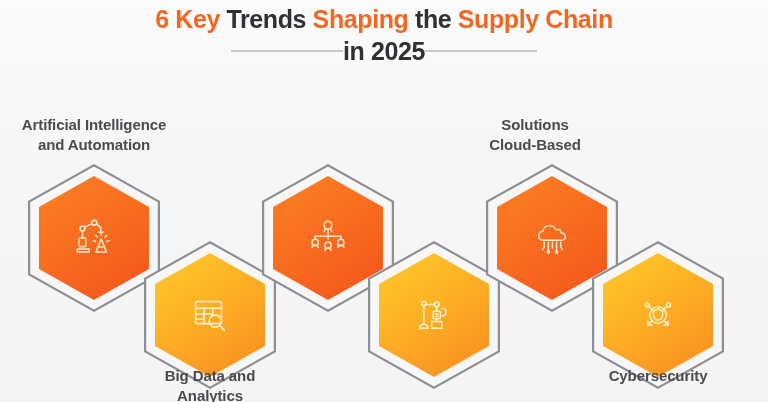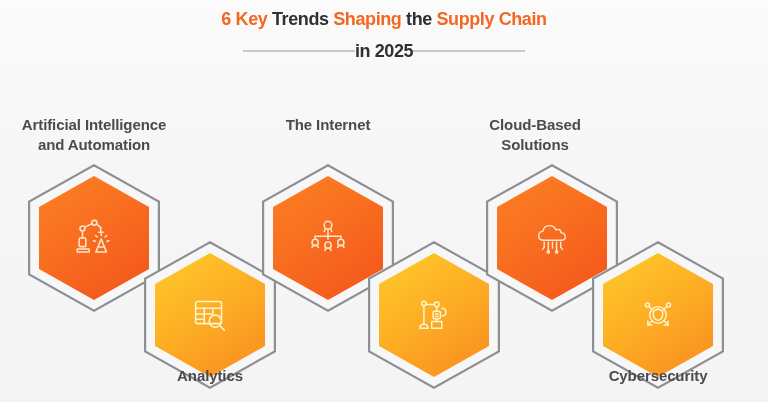--- a/index.html
+++ b/index.html
@@ -26,21 +26,21 @@
   
   .title-block {
     position: absolute;
     top: 4px;
     left: 0;
     width: 768px;
     text-align: center;
     z-index: 6;
   }
   .title-line {
-    font-size: 18px;
+    font-size: 25px;
     font-weight: 700;
     letter-spacing: -0.4px;
     line-height: 30px;
     white-space: nowrap;
   }
   .t-dark { color: #2f3033; }
   .t-orange { color: #f26722; }
   .title-line2-wrap {
     display: flex;
     align-items: center;
@@ -177,20 +177,21 @@
             <path d="M27 17 v6"></path>
             <path d="M9 23 h18"></path>
             <path d="M9 28.5 h9"></path>
             <circle cx="29.5" cy="30.5" r="6.4" fill="none"></circle>
             <path d="M34.3 35.3 L39 40"></path>
           </svg>
         </span>
       </div>
     </div>
     <div class="label" style="left:95px; top:366px;">
+      <div>Big Data and</div>
       <div>Analytics</div>
     </div>
 
     <div class="node" style="left:262px; top:164px;">
       <div class="hex-outline"></div>
       <div class="hex-fill orange">
         <span class="hex-icon">
           <svg width="44" height="44" viewBox="0 0 48 48" stroke="#ffe7cf" stroke-width="1.6" fill="none" stroke-linecap="round" stroke-linejoin="round">
             <circle cx="24" cy="10" r="4.2"></circle>
             <path d="M21.4 13.6 q-1.4 1.6 -1.4 3.4 M26.6 13.6 q1.4 1.6 1.4 3.4"></path>
@@ -201,21 +202,20 @@
             <path d="M6.6 34.4 q0 -2.2 3.4 -2.2 q3.4 0 3.4 2.2"></path>
             <circle cx="38" cy="28.8" r="3.4"></circle>
             <path d="M34.6 34.4 q0 -2.2 3.4 -2.2 q3.4 0 3.4 2.2"></path>
             <circle cx="24" cy="31.8" r="3.4"></circle>
             <path d="M20.6 37.6 q0 -2.3 3.4 -2.3 q3.4 0 3.4 2.3"></path>
           </svg>
         </span>
       </div>
     </div>
     <div class="label" style="left:213px; top:115px;">
-      <div>The Internet</div>
     </div>
 
     <div class="node" style="left:368px; top:241px;">
       <div class="hex-outline"></div>
       <div class="hex-fill yellow">
         <span class="hex-icon">
           <svg width="44" height="44" viewBox="0 0 48 48" stroke="#fff3d0" stroke-width="1.6" fill="none" stroke-linecap="round" stroke-linejoin="round">
             <circle cx="13" cy="11.5" r="2.4"></circle>
             <path d="M13 13.9 V34"></path>
             <path d="M8.5 38.5 q0 -4.5 4.5 -4.5 q4.5 0 4.5 4.5 z"></path>
@@ -240,22 +240,22 @@
             <path d="M15 26.5 q-5.5 0 -5.5 -5 q0 -4.4 4.6 -5 q0.9 -6 7.2 -6 q5.3 0 6.9 4.6 q0.9 -0.5 2 -0.5 q3.6 0 3.6 3.6 q4.7 0.4 4.7 4.6 q0 3.7 -5 3.7 z"></path>
             <path d="M15.5 28.5 v5.5 M20 28.5 v9 M24.5 28.5 v6.5 M29 28.5 v9 M33.5 28.5 v5.5"></path>
             <path d="M13.6 36.4 l1.9 -2.4 M35.4 36.4 l-1.9 -2.4"></path>
             <circle cx="20" cy="39.2" r="1.2"></circle>
             <circle cx="29" cy="39.2" r="1.2"></circle>
           </svg>
         </span>
       </div>
     </div>
     <div class="label" style="left:420px; top:115px;">
+      <div>Solutions</div>
       <div>Cloud-Based</div>
-      <div>Solutions</div>
     </div>
 
     <div class="node" style="left:592px; top:241px;">
       <div class="hex-outline"></div>
       <div class="hex-fill yellow">
         <span class="hex-icon">
           <svg width="44" height="44" viewBox="0 0 48 48" stroke="#fff3d0" stroke-width="1.6" fill="none" stroke-linecap="round" stroke-linejoin="round">
             <circle cx="24" cy="24" r="9"></circle>
             <path d="M24 17.5 l5 2.2 v4.2 q0 4 -5 6 q-5 -2 -5 -6 v-4.2 z"></path>
             <circle cx="12.5" cy="13" r="2.2"></circle>

